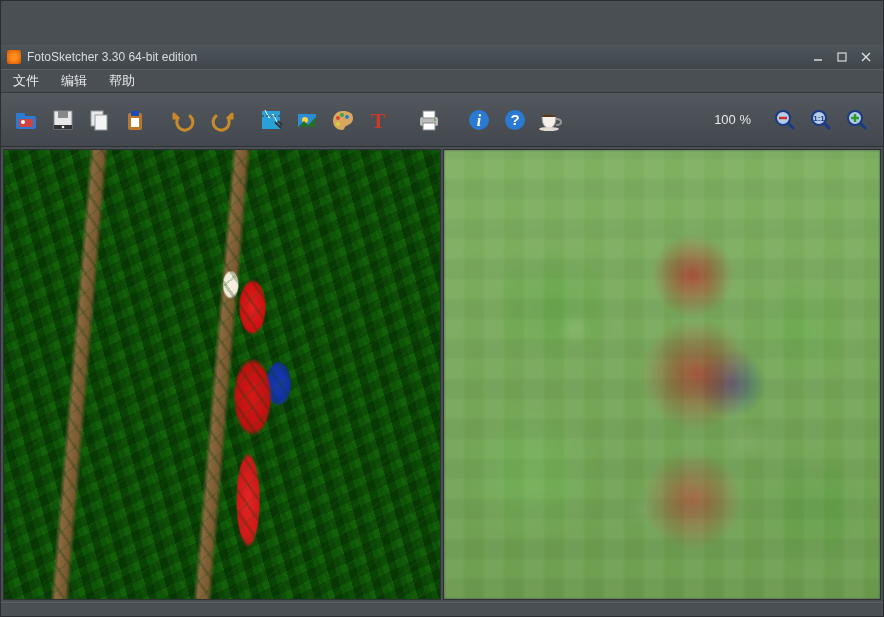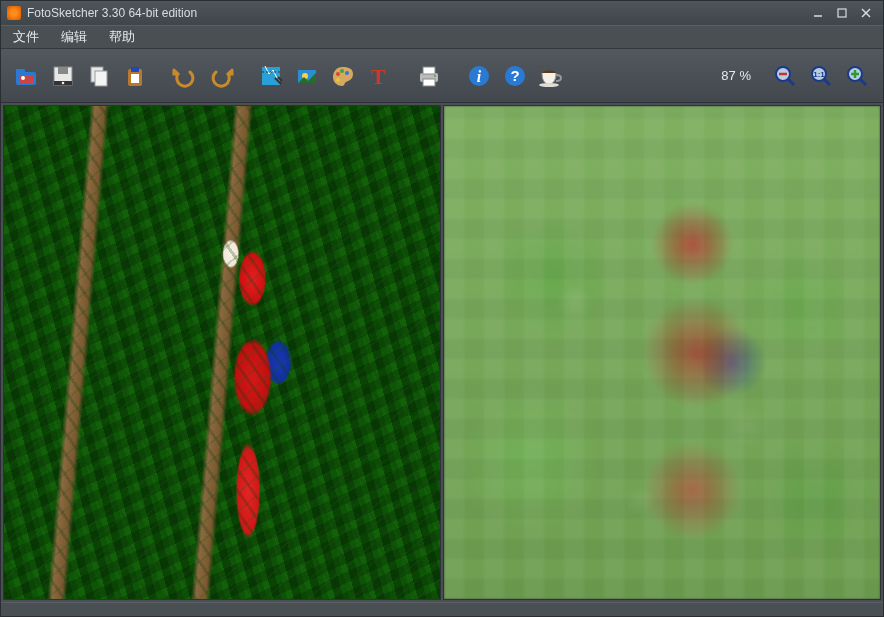--- a/index.html
+++ b/index.html
@@ -19,20 +19,21 @@
   border: 1px solid #2a2e32;
 }
 .titlebar {
   height: 24px;
   background: linear-gradient(#4e555b, #3e454b);
   display: flex;
   align-items: center;
   padding: 0 6px;
   color: #d8dde0;
   font-size: 12px;
+  margin-top: 44px;
 }
 .titlebar .app-icon {
   width: 14px; height: 14px;
   margin-right: 6px;
   background: radial-gradient(circle, #ff8c1a 30%, #d45500 100%);
   border-radius: 2px;
 }
 .titlebar .title-text { flex: 0 0 auto; }
 .titlebar .spacer { flex: 1; }
 .titlebar .win-btn {
@@ -275,21 +276,21 @@
     </span>
     <span class="tool-btn">
       <svg width="26" height="24">
           <ellipse cx="11" cy="9" rx="7" ry="2.5" fill="#5a3a1a"></ellipse>
           <path d="M4 9 Q4 20 11 20 Q18 20 18 9" fill="#f4f0e8" stroke="#999"></path>
           <path d="M18 11 Q23 11 23 14 Q23 17 18 17" fill="none" stroke="#999" stroke-width="2"></path>
           <ellipse cx="11" cy="21" rx="10" ry="2" fill="#e0dcd4"></ellipse>
         </svg>
     </span>
 
-    <span class="zoom-label">87 %</span>
+    <span class="zoom-label">100 %</span>
 
     <span class="tool-btn">
       <svg width="26" height="26">
           <circle cx="11" cy="11" r="7" fill="#b8cde4" stroke="#1a3a88" stroke-width="2"></circle>
           <line x1="16" y1="16" x2="22" y2="22" stroke="#1a3a88" stroke-width="3"></line>
           <line x1="7" y1="11" x2="15" y2="11" stroke="#c83030" stroke-width="2.5"></line>
         </svg>
     </span>
     <span class="tool-btn">
       <svg width="26" height="26">

